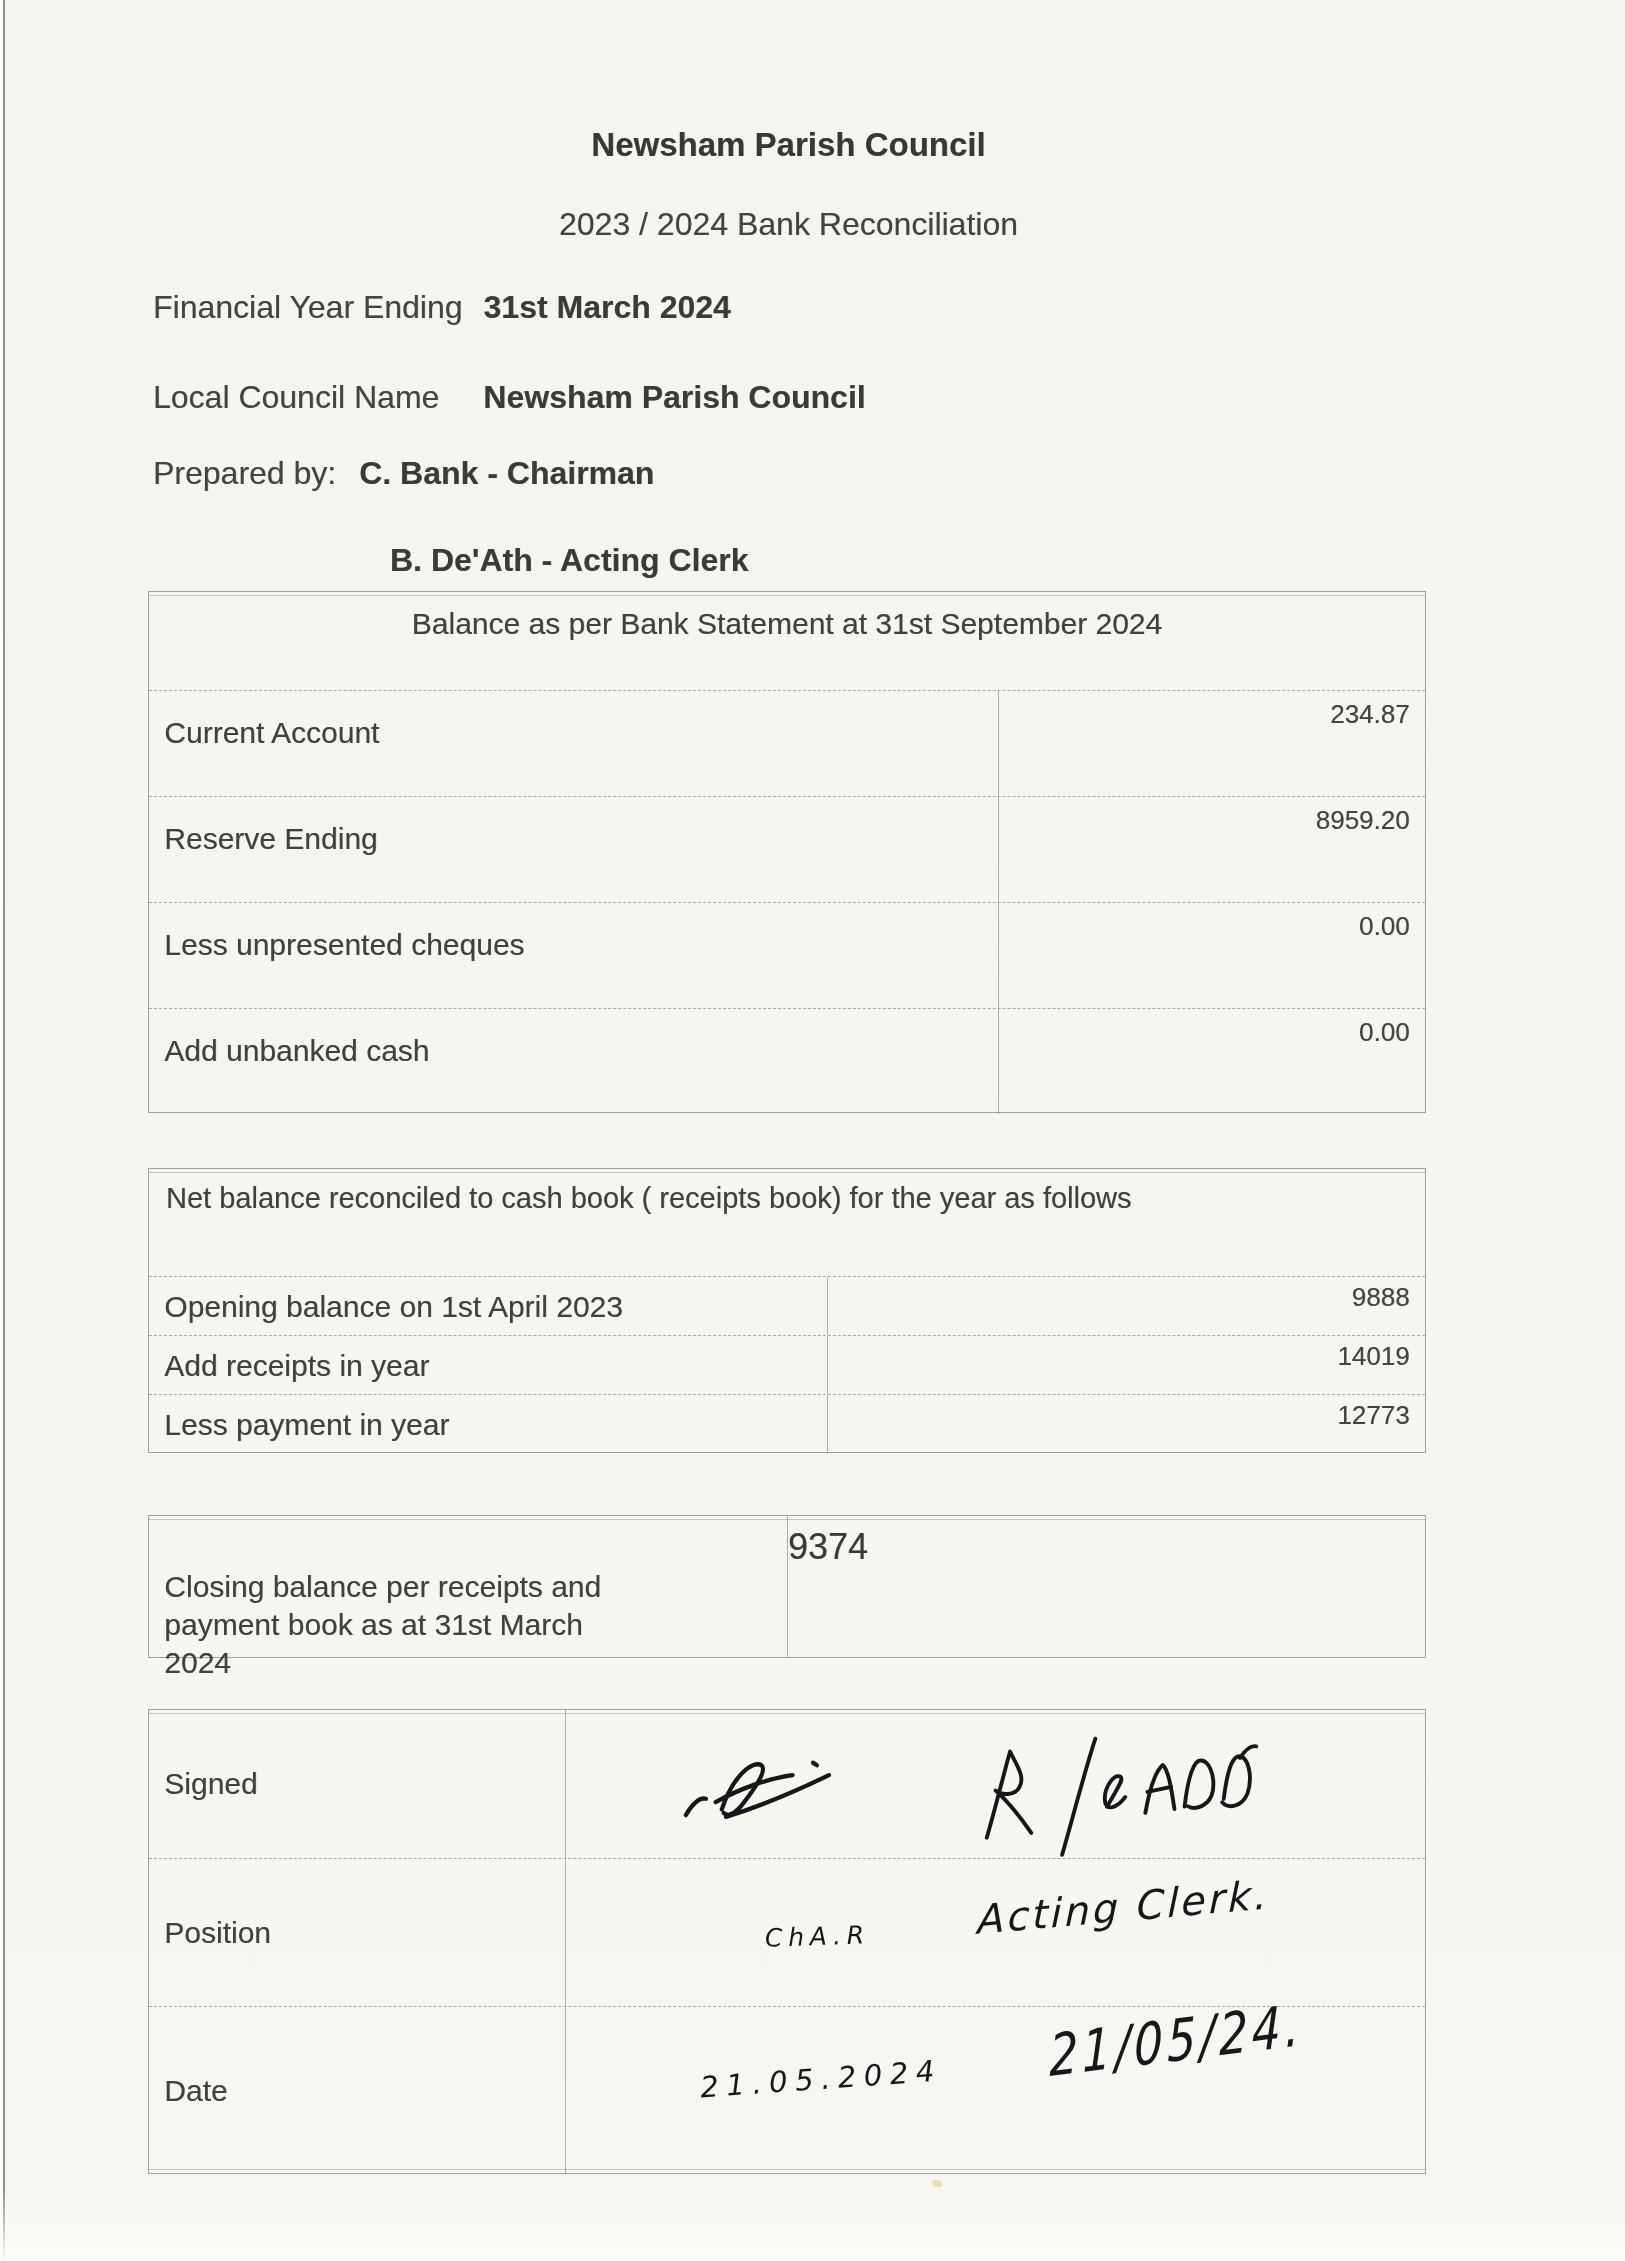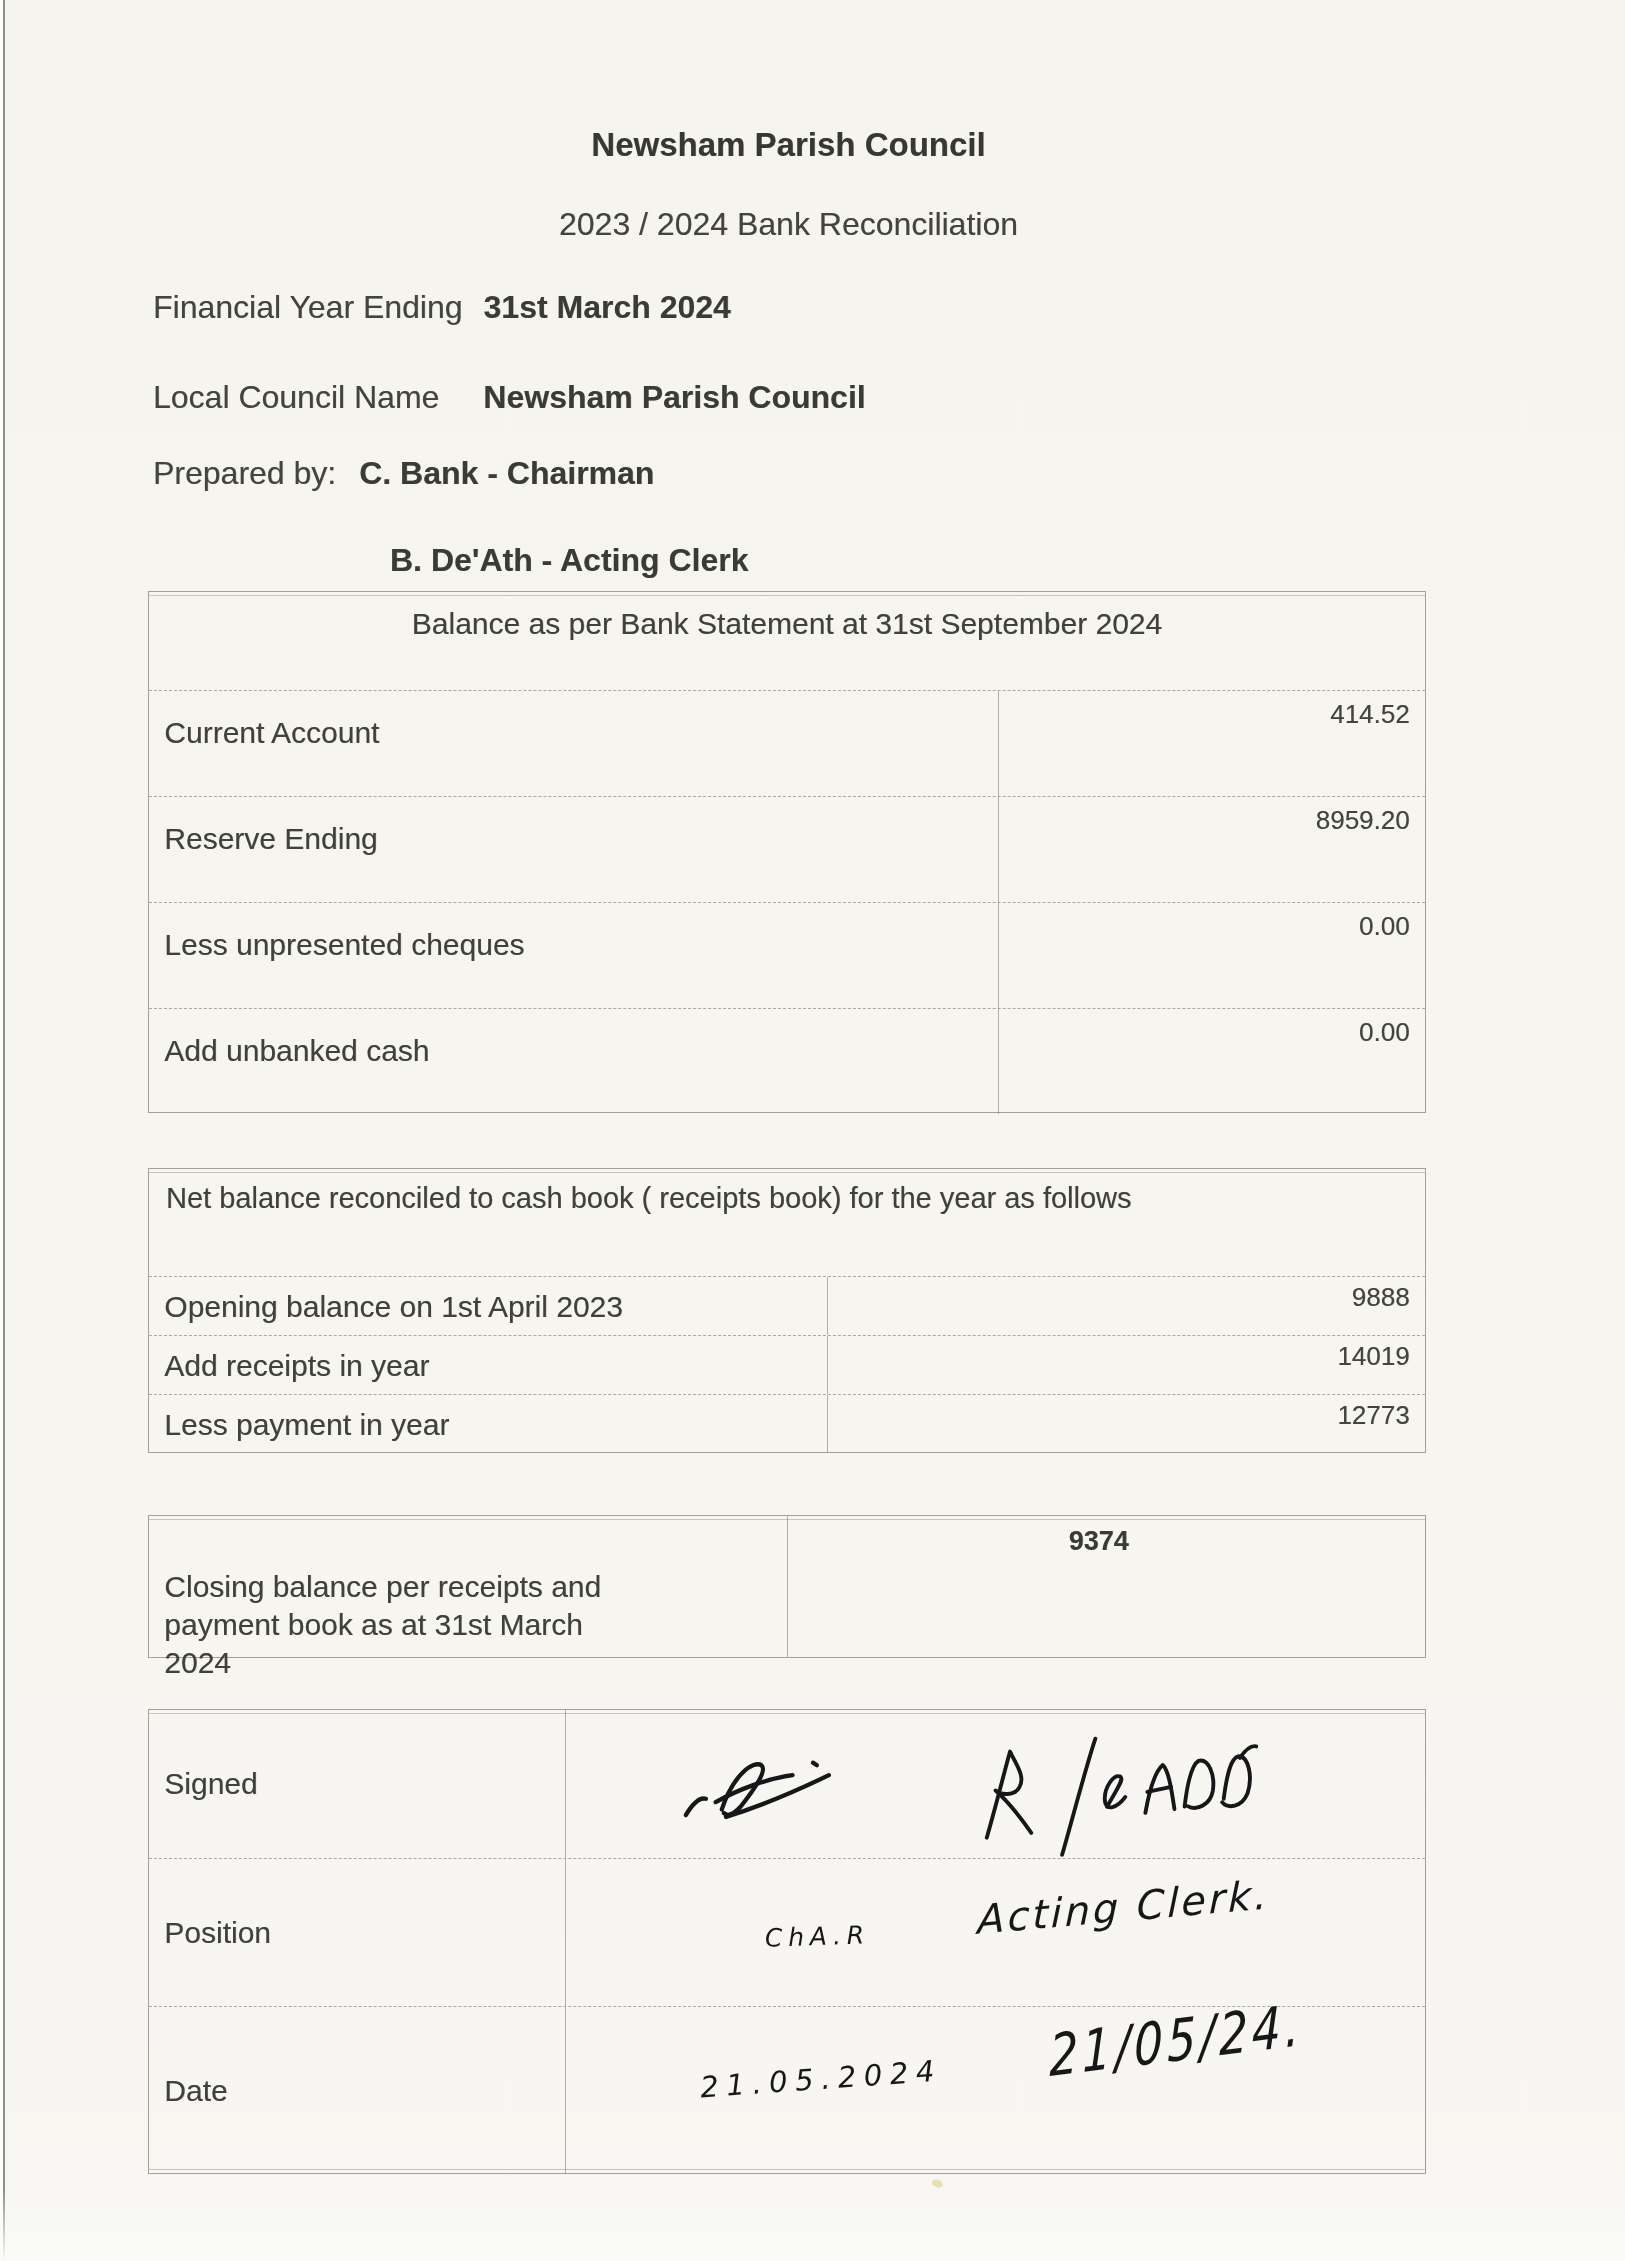--- a/index.html
+++ b/index.html
@@ -54,21 +54,21 @@
   .net-header{height:107px;box-sizing:border-box;padding:13.4px 0 0 17px;font-size:29px;color:#40403c;white-space:nowrap;}
   .nrow{display:flex;height:59px;box-sizing:border-box;gap:40px;}
   .nrow .lab{width:638px;box-sizing:border-box;padding:13.4px 0 0 15.3px;font-size:30px;color:#40403c;white-space:nowrap;}
   .nrow .val{flex:1;box-sizing:border-box;text-align:right;padding:4.8px 15.3px 0 0;font-size:26px;color:#44443f;}
 
   
   .closing{top:1515px;height:143px;}
   .crow{display:flex;height:141px;box-sizing:border-box;}
   .crow .lab{width:638px;box-sizing:border-box;padding:11.5px 0 0 15.3px;font-size:30px;line-height:38px;color:#40403c;}
   .crow .lab .inner{display:block;width:459px;margin-top:40px;}
-  .crow .val{flex:1;box-sizing:border-box;text-align:center;padding:9.6px 15.3px 0 0;font-size:27px;font-weight:bold;color:#3a3a36;}
+  .crow .val{flex:1;box-sizing:border-box;text-align:left;padding:9.6px 15.3px 0 0;font-size:36px;font-weight:normal;color:#3a3a36;}
 
   
   .sig{top:1709px;height:465px;}
   .sig::before{content:"";position:absolute;left:0;right:0;bottom:2.9px;border-top:1px solid rgba(105,105,96,.35);}
   .srow{position:relative;display:flex;box-sizing:border-box;}
   .srow .lab{width:416px;box-sizing:border-box;display:flex;align-items:center;padding-left:15.3px;
              font-size:30px;color:#40403c;}
   .srow .cell{flex:1;position:relative;}
   .r-signed{height:148px;}
   .r-position{height:148px;}
@@ -106,21 +106,21 @@
   </div>
   <div class="field f3 printed">
     <span class="flabel">Prepared by:</span><span class="fvalue">C. Bank - Chairman</span>
   </div>
   <div class="f4 printed">B. De'Ath - Acting Clerk</div>
 
   <div class="tbl bank">
     <div class="bank-header printed">Balance as per Bank Statement at 31st September 2024</div>
     <div class="brow rowline">
       <div class="lab printed">Current Account</div>
-      <div class="val cellv printed">414.52</div>
+      <div class="val cellv printed">234.87</div>
     </div>
     <div class="brow rowline">
       <div class="lab printed">Reserve Ending</div>
       <div class="val cellv printed">8959.20</div>
     </div>
     <div class="brow rowline">
       <div class="lab printed">Less unpresented cheques</div>
       <div class="val cellv printed">0.00</div>
     </div>
     <div class="brow rowline">

